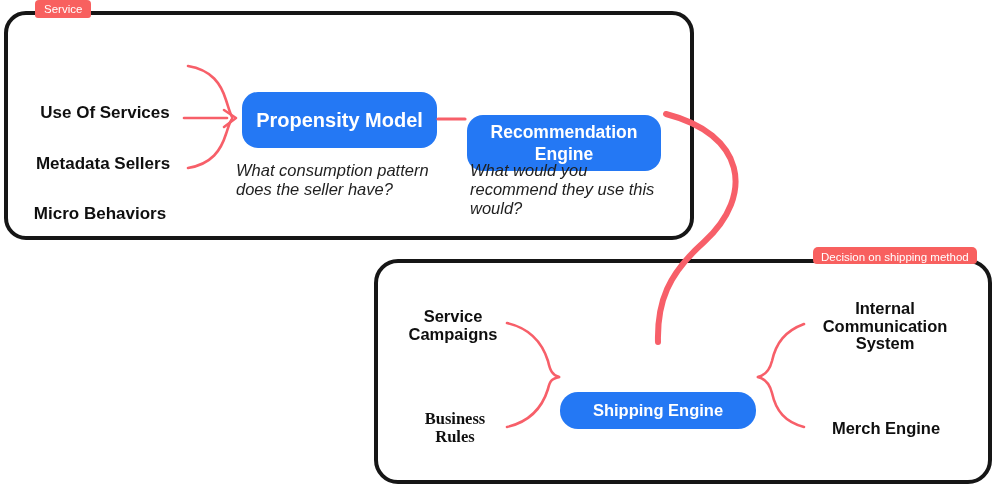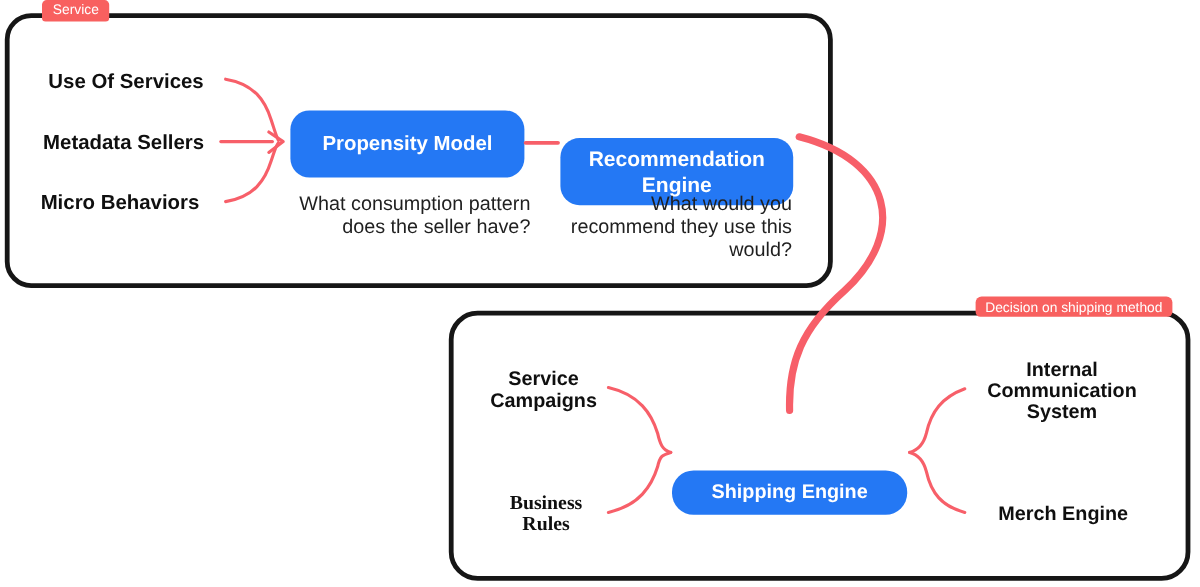--- a/index.html
+++ b/index.html
@@ -16,40 +16,40 @@
        white-space:nowrap;}
   .tag-service{left:35px;top:0;height:18px;line-height:18px;padding:0 9px;
                font-size:11.5px;border-radius:4px 4px 3px 3px;}
   .tag-decision{left:813px;top:247px;height:17px;line-height:20px;padding:0 8px;
                 font-size:11.5px;border-radius:5px 5px 4px 4px;}
 
   .node{position:absolute;z-index:2;background:var(--node-blue);color:var(--node-text);
         display:flex;align-items:center;justify-content:center;text-align:center;
         font-weight:bold;}
   .node-propensity{left:242px;top:92px;width:195px;height:56px;border-radius:16px;
-                   font-size:17px;}
+                   font-size:20px;}
   .node-recommendation{left:467px;top:92px;width:194px;height:56px;border-radius:16px;
                        font-size:17.5px;line-height:22px;margin-top:23px;}
   .node-shipping{left:560px;top:357px;width:196px;height:37px;border-radius:18px;
                  font-size:16.5px;margin-top:35px;}
 
   .label{position:absolute;z-index:2;color:var(--label-text);font-weight:bold;
          text-align:center;}
-  .label-lg{font-size:17px;line-height:19px;}
+  .label-lg{font-size:17px;line-height:19px;margin-top:45px;}
   .label-md{font-size:16.5px;line-height:18px;}
   .lbl-use{left:25px;top:58px;width:160px;}
   .lbl-meta{left:23px;top:109px;width:160px;}
   .lbl-micro{left:20px;top:159px;width:160px;}
   .lbl-prev{left:383px;top:307px;width:140px;}
   .lbl-biz{left:405px;top:410px;width:100px;font-family:Liberation Serif, serif;}
   .lbl-ics{left:815px;top:300px;width:140px;line-height:17.5px;}
   .lbl-merch{left:806px;top:419px;width:160px;}
 
   .caption{position:absolute;z-index:2;color:var(--caption-text);font-weight:500;
-           font-size:16.5px;line-height:19px;text-align:right;}
+           font-size:16.5px;line-height:19px;text-align:left;font-style:italic;}
   .cap-propensity{left:236px;top:161px;width:206px;}
   .cap-recommendation{left:470px;top:161px;width:190px;}
 
   svg.connectors{position:absolute;left:0;top:0;z-index:3;pointer-events:none;}
   .red-line{stroke:var(--accent-red);fill:none;stroke-linecap:round;stroke-linejoin:round;}
 </style>
 </head>
 <body>
 
 <div class="canvas">

